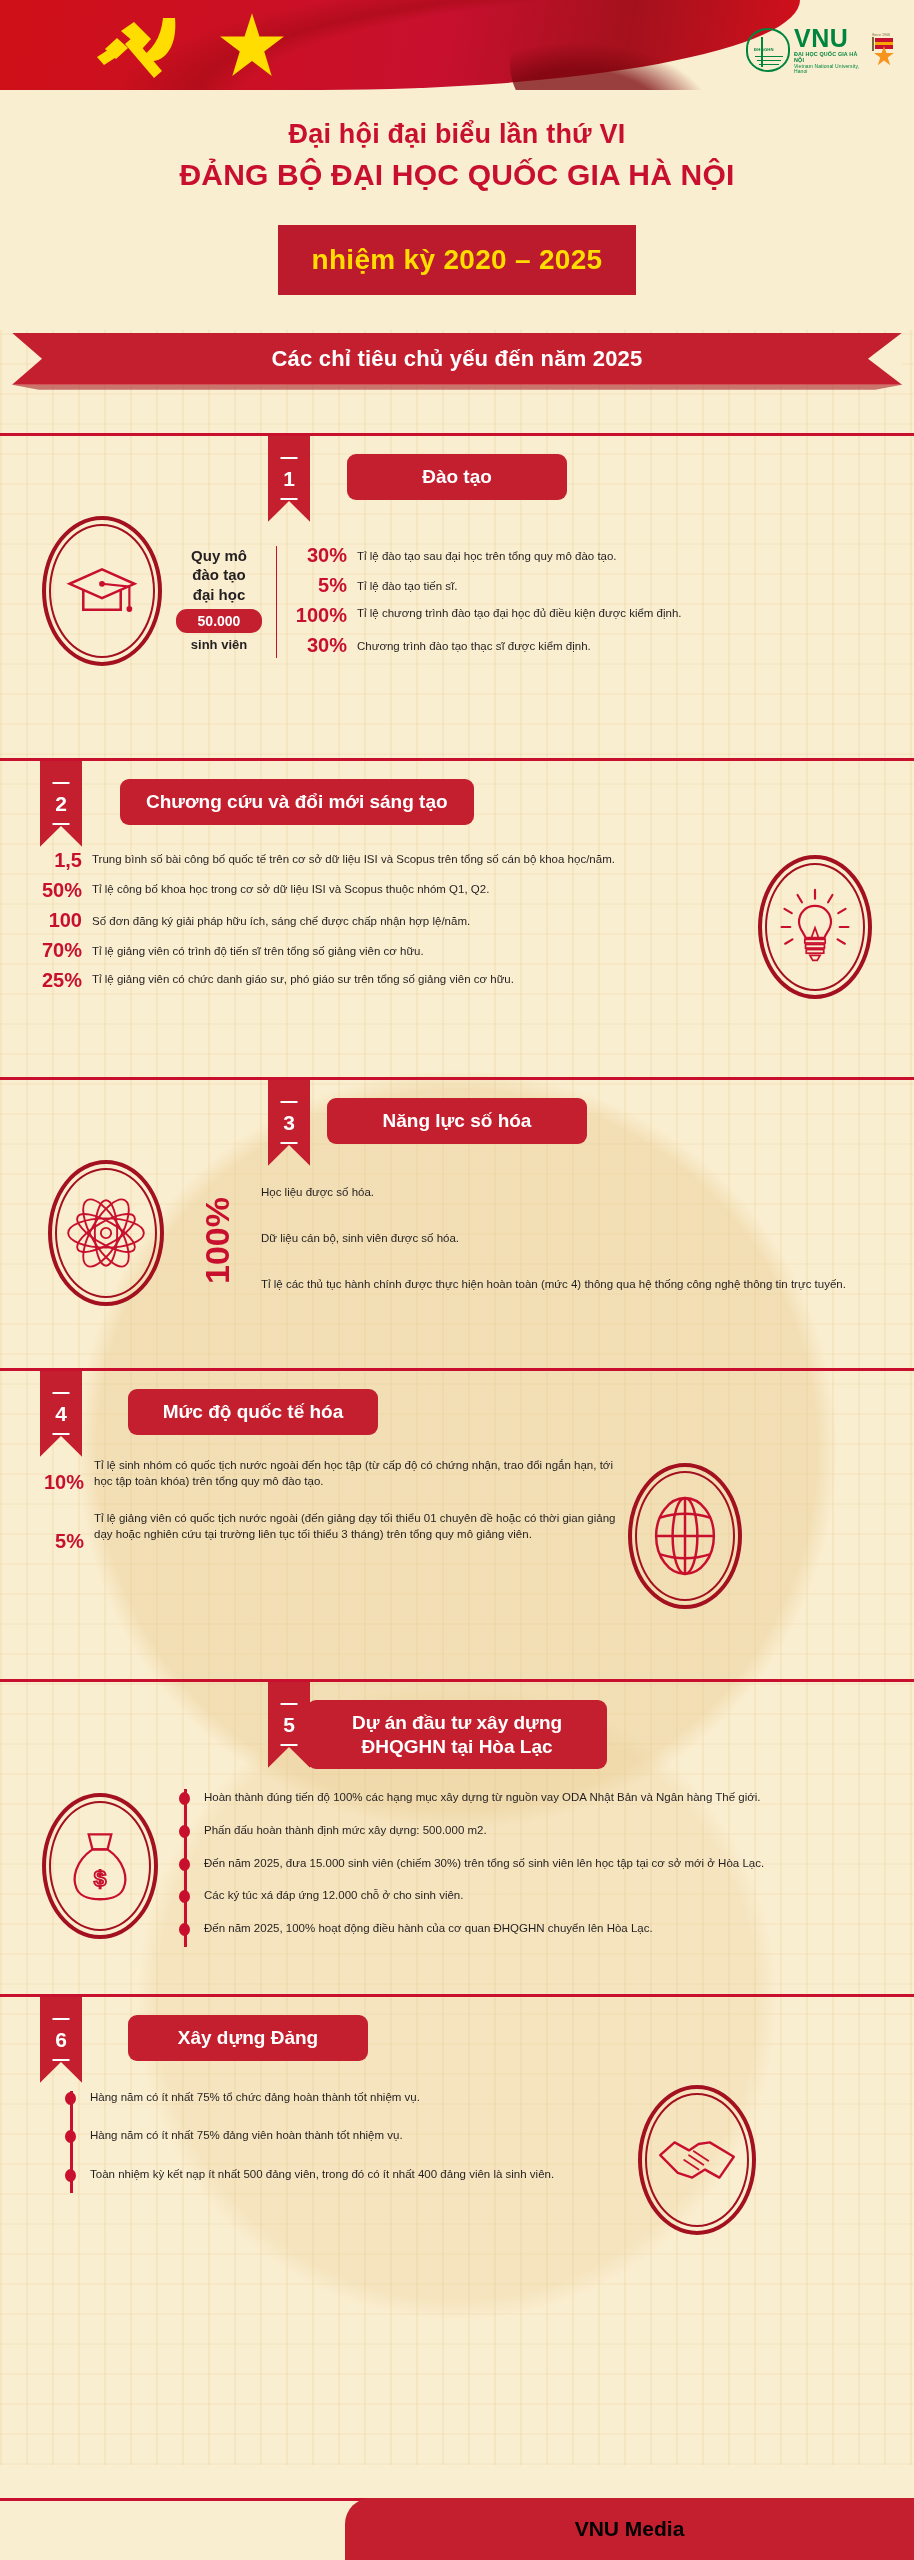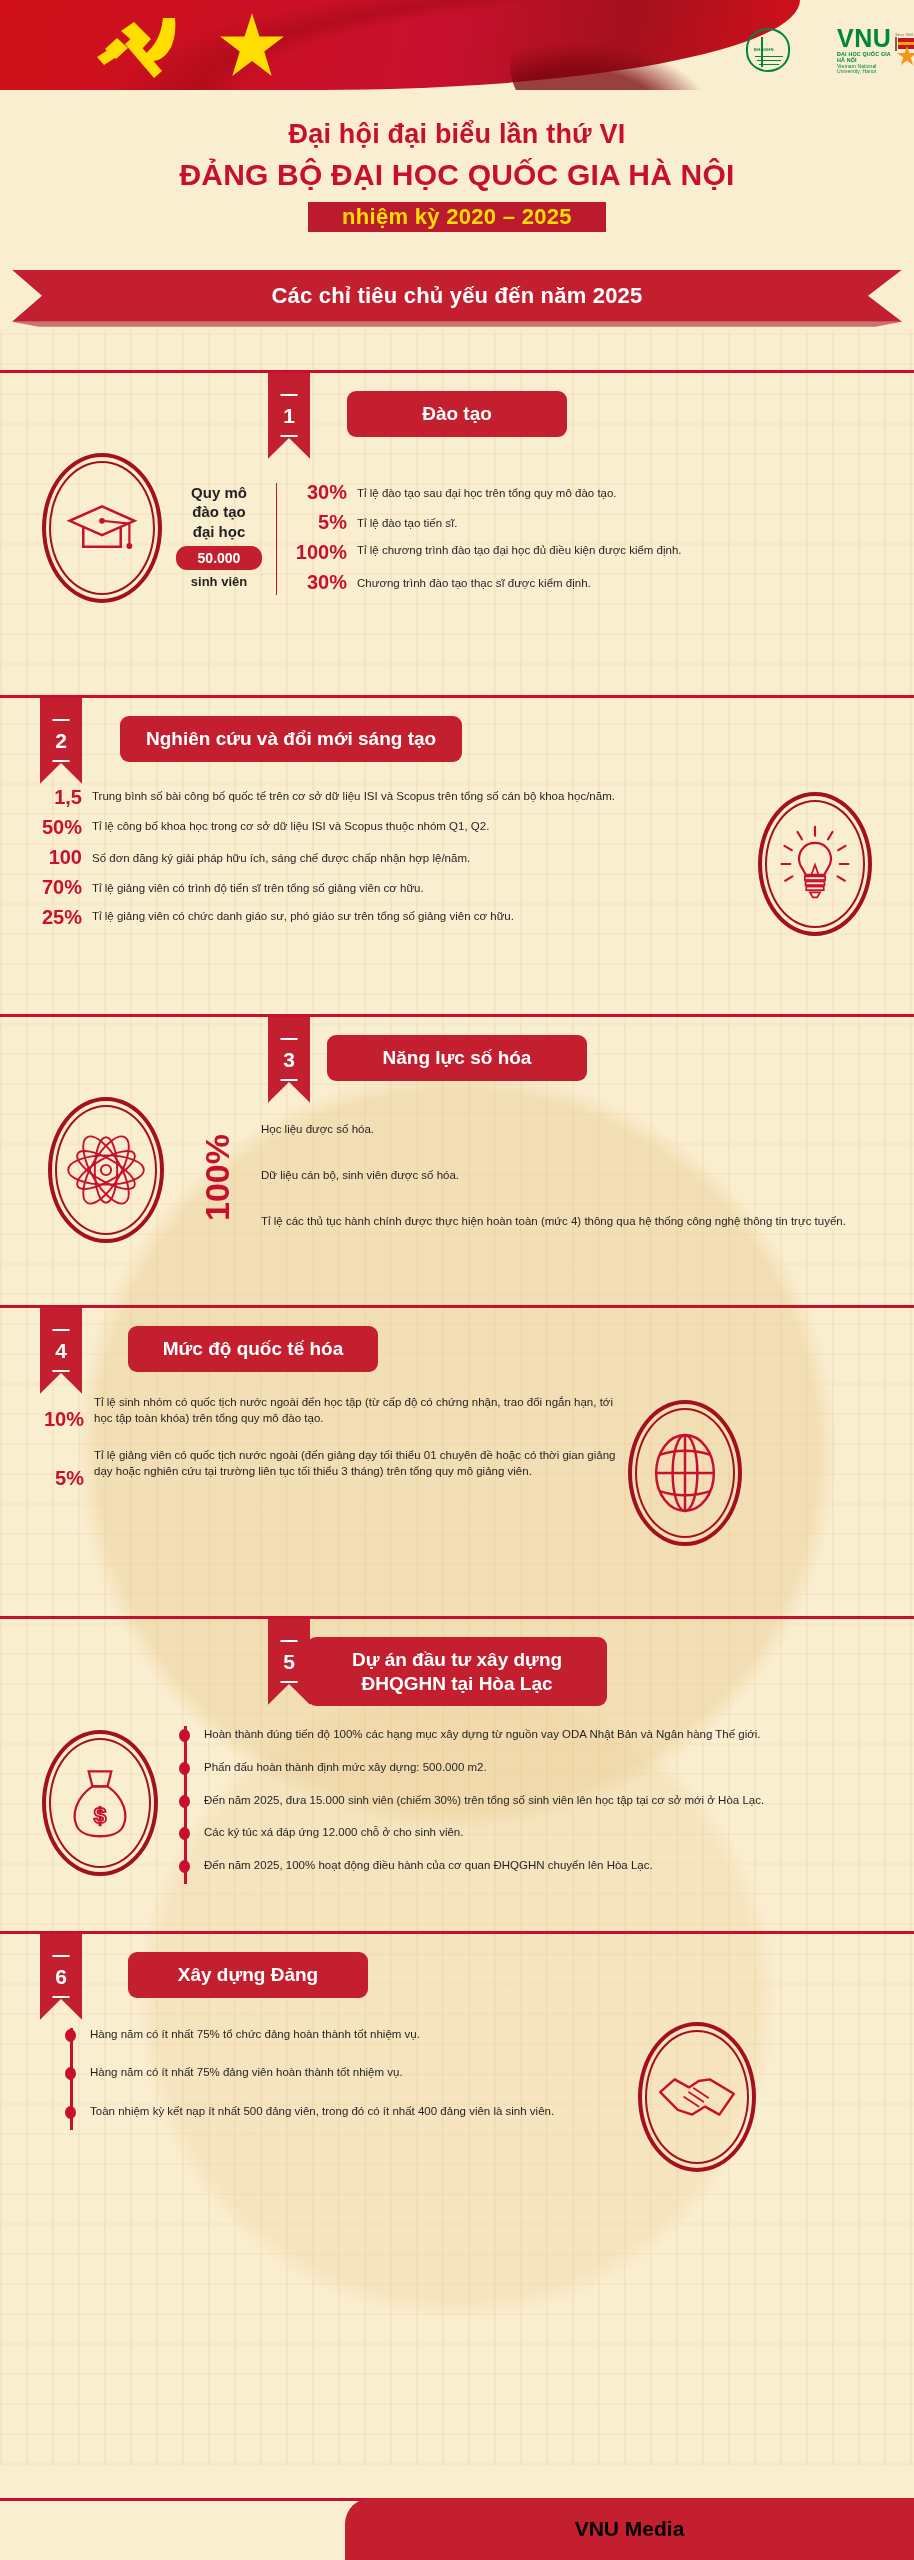--- a/index.html
+++ b/index.html
@@ -56,38 +56,38 @@
   .hs{ position:absolute; left:85px; top:14px; width:120px; height:65px; }
   .star-big{ position:absolute; left:218px; top:12px; width:68px; height:68px;}
   .vnu-logo{ position:absolute; right:18px; top:24px; width:150px; height:52px; display:flex; align-items:center; gap:4px; }
   .vnu-seal{ width:44px; height:44px; border:2px solid var(--green); border-radius:50%/46%; position:relative; flex:0 0 auto;}
   .vnu-seal i{ position:absolute; background:var(--green);}
   .vnu-seal .v1{ left:13px; top:7px; width:1.6px; height:30px;}
   .vnu-seal .h1{ left:7px; top:26px; width:28px; height:1.4px;}
   .vnu-seal .h2{ left:9px; top:30px; width:24px; height:1.4px;}
   .vnu-seal .h3{ left:11px; top:34px; width:20px; height:1.4px;}
   .vnu-seal .tag{ position:absolute; left:6px; top:17px; font-size:4.2px; color:var(--green); letter-spacing:.2px; font-weight:bold;}
-  .vnu-txt{ line-height:1;margin-left:43px; }
+  .vnu-txt{ line-height:1; }
   .vnu-txt .big{ font-size:25px; font-weight:bold; color:var(--green); letter-spacing:.5px; font-family:"Liberation Sans", sans-serif;}
   .vnu-txt .l1{ font-size:5.4px; font-weight:bold; color:var(--green); letter-spacing:.15px; margin-top:1px;}
   .vnu-txt .l2{ font-size:5px; color:var(--green); letter-spacing:.1px; margin-top:1px;}
   .vnu-mark{ position:relative; width:24px; height:34px; flex:0 0 auto;}
   .vnu-mark .since{ position:absolute; top:0; left:0; font-size:3.6px; color:#7a6a3a; white-space:nowrap;}
   .vnu-mark .fl{ position:absolute; top:5px; left:3px; width:18px; height:11px;
       background:linear-gradient(#c8102e 0 33%, #f7a700 33% 66%, #c8102e 66% 100%); }
   .vnu-mark .fl::after{content:""; position:absolute; left:-3px; top:-1px; width:2px; height:14px; background:#7a6a3a;}
   .vnu-star{ position:absolute; bottom:0; left:1px; width:22px; height:22px;}
 
   
   .title-zone{ text-align:center; padding:28px 0 0;}
   .t1{ color:#c8102e; font-size:27px; font-weight:bold; letter-spacing:.2px; line-height:1.25;}
   .t2{ color:#c8102e; font-size:30px; font-weight:bold; letter-spacing:.2px; line-height:1.3; margin-top:3px; white-space:nowrap;}
   .term{
-    display:inline-block; margin-top:8px; background:#bb1b2c; color:var(--yellow);
-    font-size:22px; font-weight:bold; padding:2px 34px; letter-spacing:.3px;
+    display:inline-block; margin-top:31px; background:#bb1b2c; color:var(--yellow);
+    font-size:28px; font-weight:bold; padding:19px 34px; letter-spacing:.3px;
   }
   .ribbon-wrap{ margin:38px 0 0; position:relative; height:58px;}
   .ribbon{
     position:absolute; left:12px; right:12px; top:0; height:52px;
     background:#c31f2f; color:#fff; display:flex; align-items:center; justify-content:center;
     font-size:22px; font-weight:bold; letter-spacing:.2px;
     clip-path: polygon(0 0, 100% 0, 100% 100%, 0 100%, 30px 50%);
     text-align: right;
   }
   .ribbon::after{
@@ -294,21 +294,21 @@
 
   <div style="height:22px"></div>
   <div class="divider"></div>
   <div class="sec" style="min-height:300px">
     <div class="badge" style="left:40px">
       <span class="num">2</span>
     </div>
 
     <div style="padding:18px 0 0 120px;">
       <div class="pill">
-        <span>Nghiên cứu và đổi mới sáng tạo</span>
+        <span>Chương cứu và đổi mới sáng tạo</span>
       </div>
     </div>
 
     <div class="row" style="align-items:flex-end;padding:16px 24px 0 30px;">
       <div class="stat-list" style="flex:1;">
         <div class="stat-row">
           <div class="stat-num" style="width:52px">1,5</div>
           <div class="stat-txt" style="padding-top:2px">Trung bình số bài công bố quốc tế trên cơ sở dữ liệu ISI và Scopus trên tổng số cán bộ khoa học/năm.</div>
         </div>
         <div class="stat-row">

